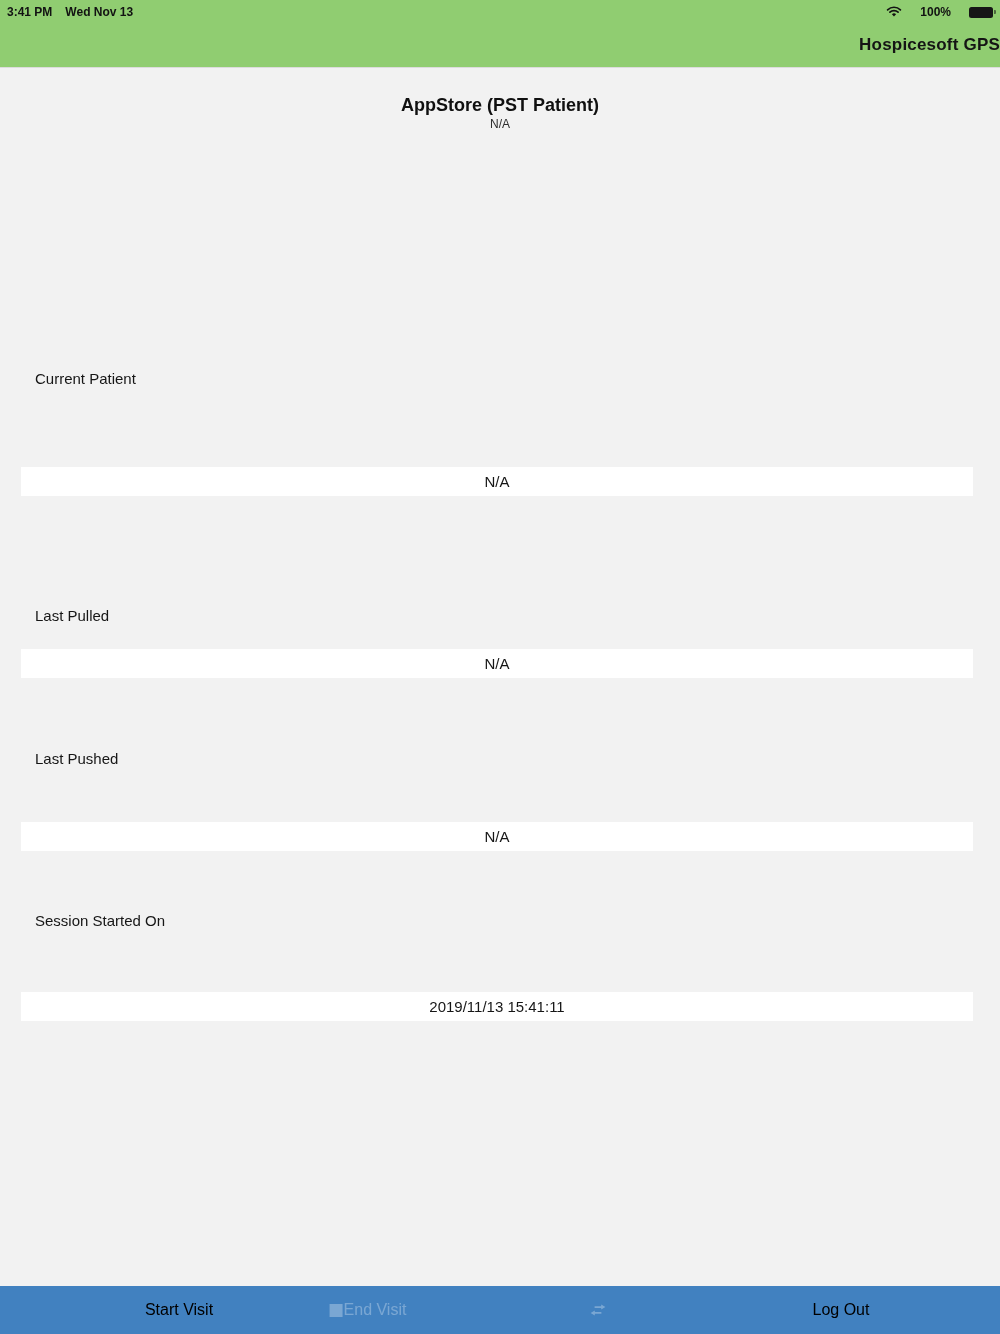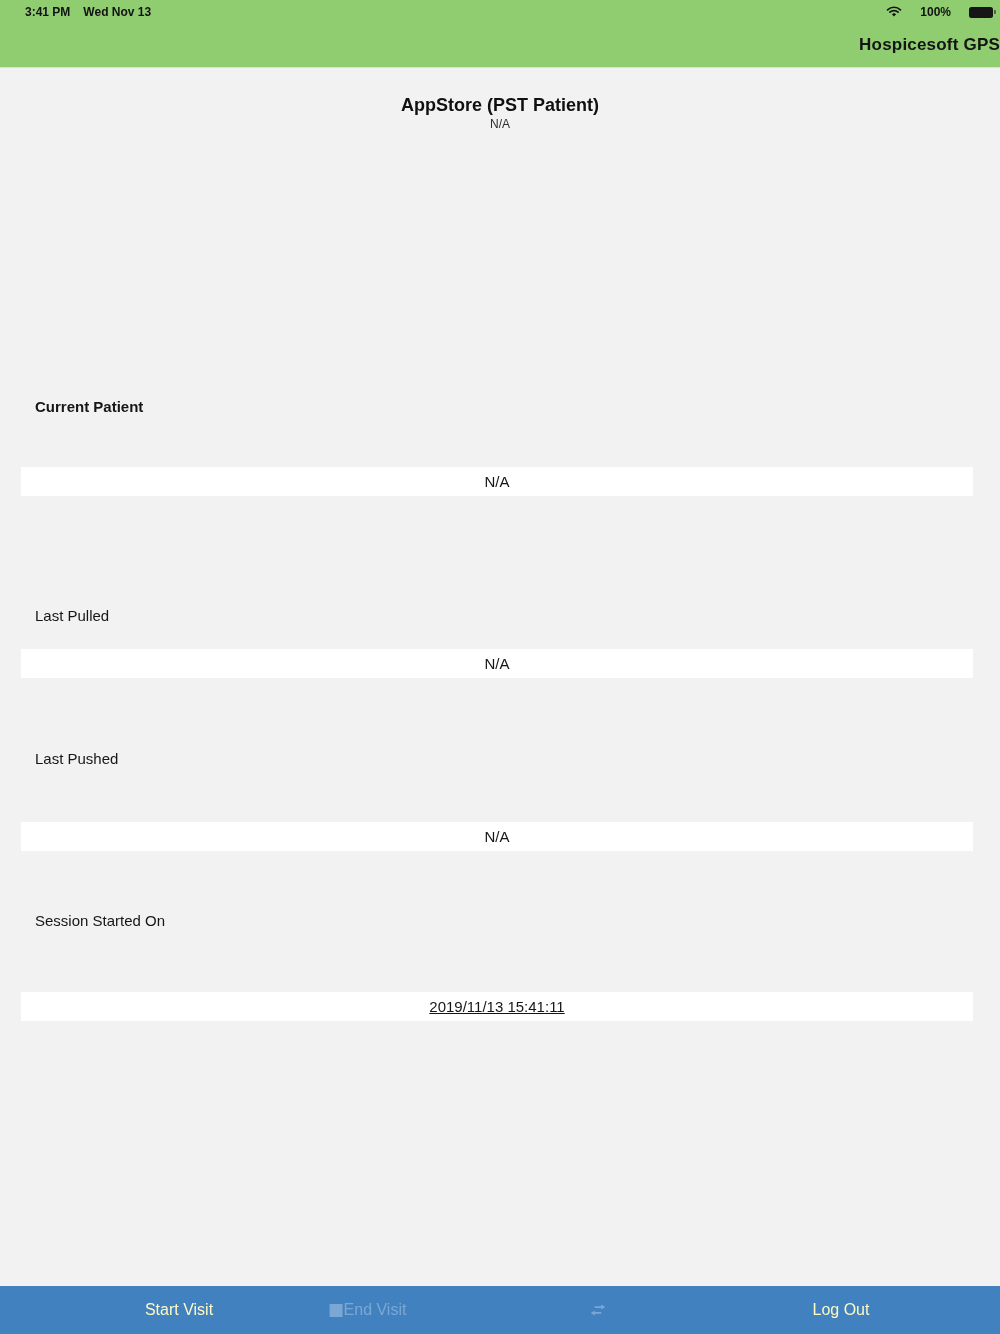--- a/index.html
+++ b/index.html
@@ -27,21 +27,20 @@
     position: absolute;
     top: 0; left: 0; right: 0;
     height: 22px;
     display: flex;
     align-items: center;
     justify-content: space-between;
     padding: 2px 7px 0 7px;
     font-size: 12px;
     font-weight: 700;
     color: #121212;
-    margin-left: 18px;
   }
   .status-left { display: flex; gap: 13px; align-items: center; }
   .status-right { display: flex; gap: 18px; align-items: center; }
   .wifi-icon svg { display: block; }
   .battery {
     position: relative;
     width: 24px; height: 11px;
     background: #161616;
     border-radius: 2.5px;
   }
@@ -96,45 +95,45 @@
     position: absolute;
     left: 21px;
     width: 952px;
     height: 29px;
     background: #ffffff;
     text-align: center;
     line-height: 29px;
     font-size: 15px;
     color: #161616;
   }
-  .lbl-0 { top: 398px; font-weight: bold; }
+  .lbl-0 { top: 370px; }
   .val-0 { top: 467px; }
   .lbl-1 { top: 607px; }
   .val-1 { top: 649px; }
   .lbl-2 { top: 750px; }
   .val-2 { top: 822px; }
   .lbl-3 { top: 912px; }
-  .val-3 { top: 992px; text-decoration: underline; }
+  .val-3 { top: 992px; }
 
   
   .toolbar {
     position: absolute;
     left: 0; right: 0;
     top: 1286px;
     height: 48px;
     background: #4181c0;
   }
   .tb-btn {
     position: absolute;
     top: 0;
     height: 48px;
     line-height: 48px;
     transform: translateX(-50%);
     font-size: 16px;
-    color: #fef9c3;
+    color: #000000;
     white-space: nowrap;
     cursor: pointer;
     display: flex;
     align-items: center;
   }
   .tb-btn.disabled { color: rgba(255,255,255,0.30); cursor: default; }
   .tb-btn-start  { left: 179px; }
   .tb-btn-end    { left: 368px; }
   .tb-btn-switch { left: 603px; }
   .tb-btn-logout { left: 841px; }

